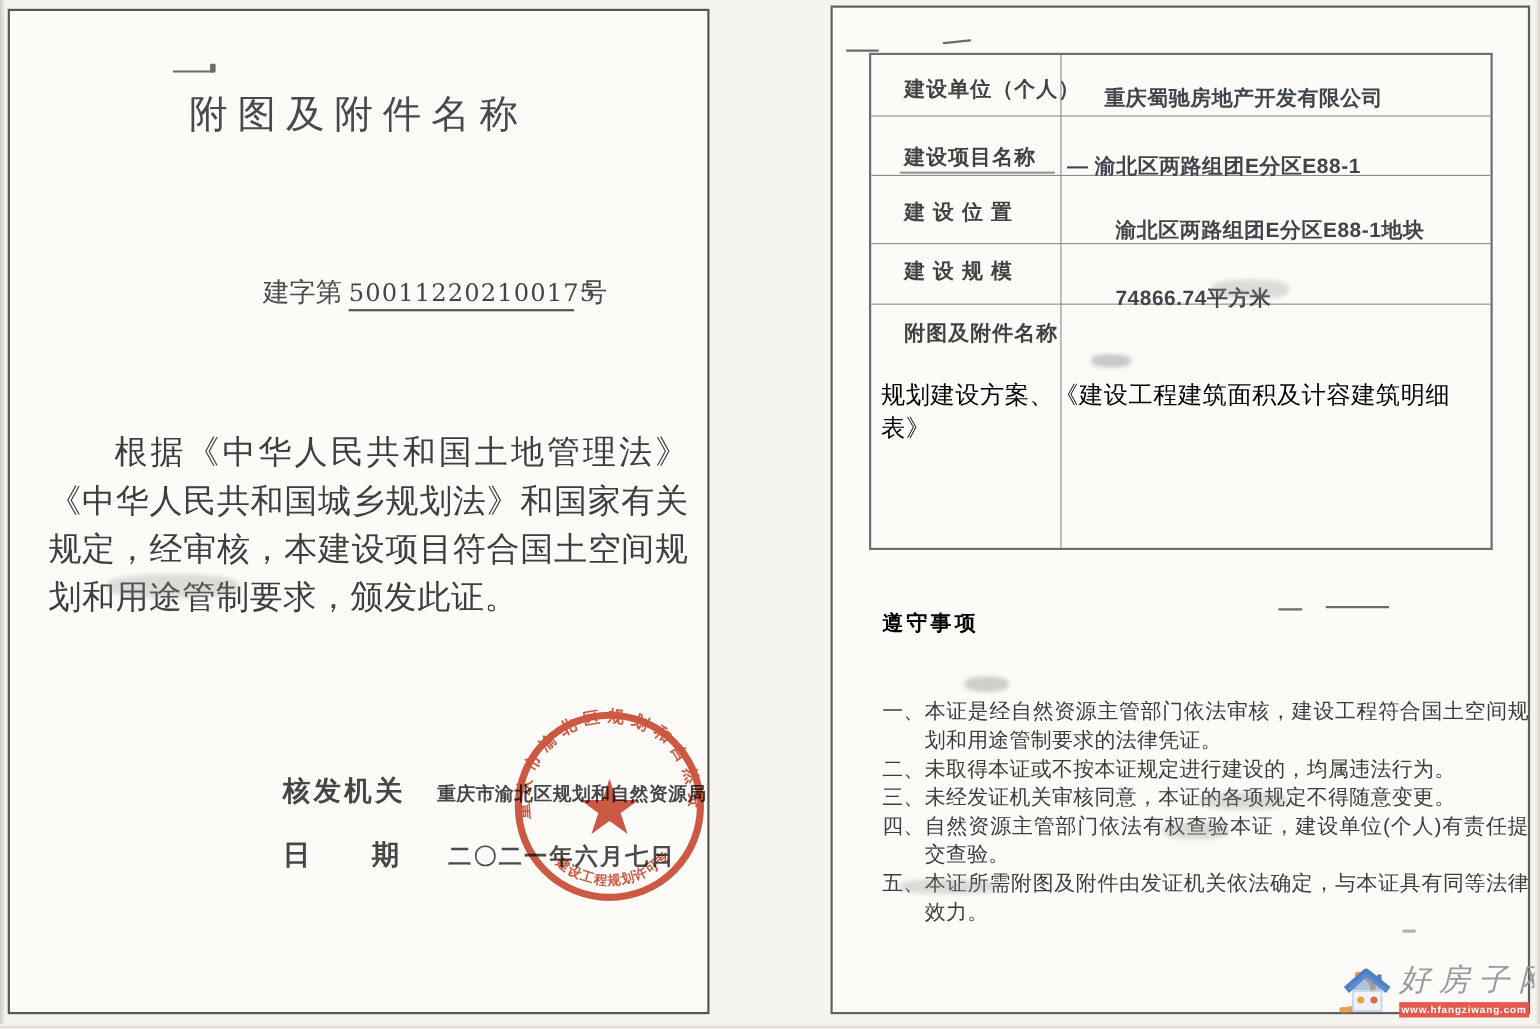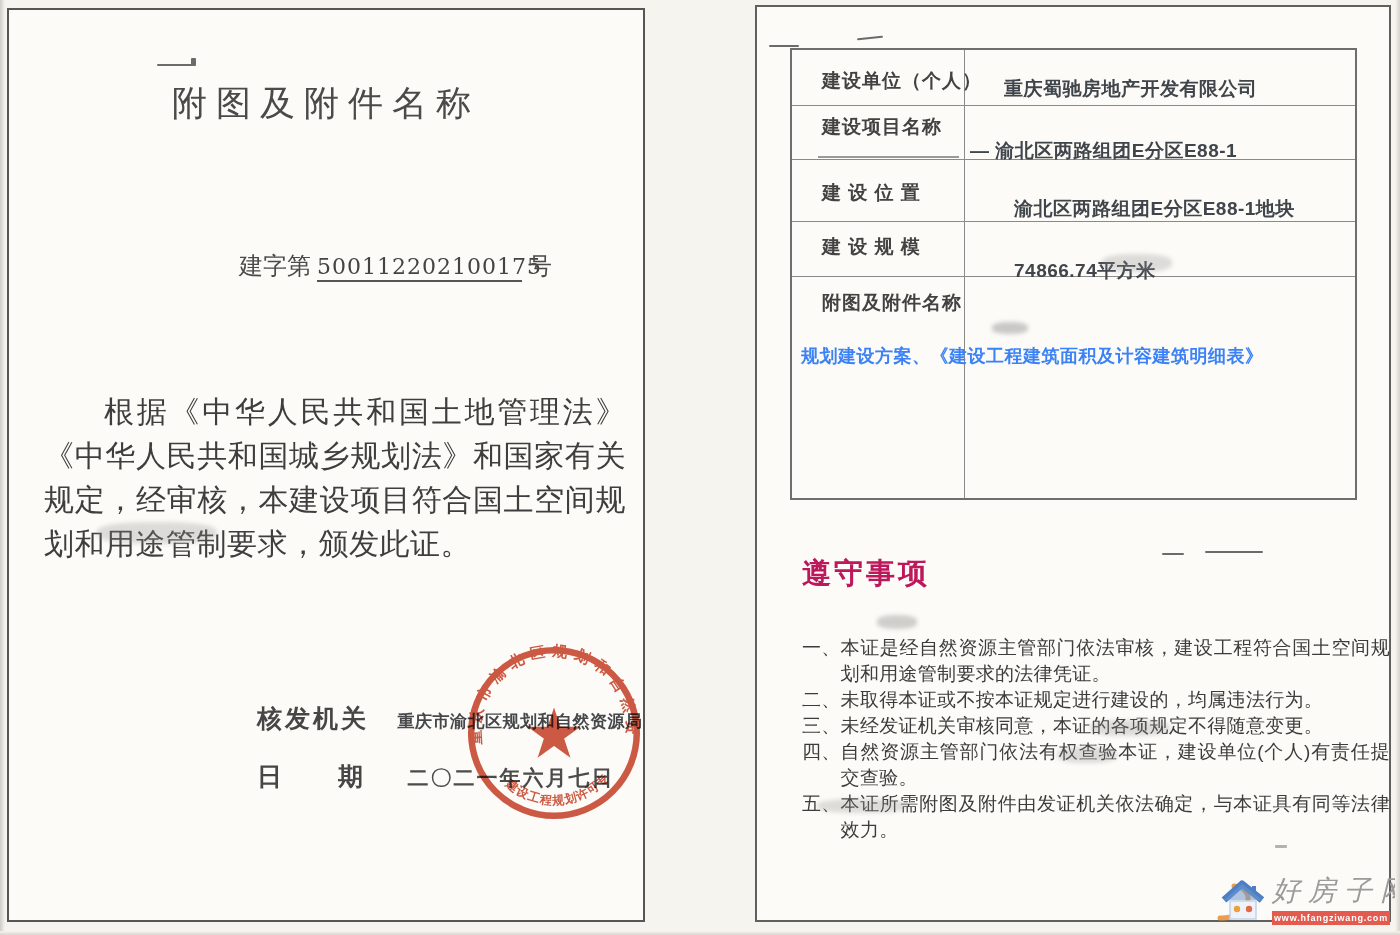--- a/index.html
+++ b/index.html
@@ -41,23 +41,23 @@
   .seal .ring{fill:none;stroke:#c8432b;stroke-width:7;}
   .seal text{fill:#c8432b;font-weight:700;}
 
   
   .info-table{position:absolute;left:33px;top:41px;width:567px;height:452px;border:2px solid #6e6e6e;}
   .hline{position:absolute;left:0;width:100%;height:0;border-top:1.5px solid #8a8a8a;}
   .vline{position:absolute;top:0;height:100%;width:0;left:172px;border-left:1.5px solid #8a8a8a;}
   .cell-label{position:absolute;left:30px;font-size:19px;font-weight:700;color:#424242;letter-spacing:1px;white-space:nowrap;}
   .cell-value{position:absolute;font-size:19px;font-weight:700;color:#40454c;letter-spacing:.5px;white-space:nowrap;}
   .label-underline{position:absolute;left:26px;top:106px;width:141px;height:2px;background:#9a9a9a;}
-  .attach-line{position:absolute;left:9px;top:294px;width:550px;font-size:18px;font-weight:700;color:#3b82f6;letter-spacing:.5px;}
+  .attach-line{position:absolute;left:9px;top:294px;width:550px;font-size:22px;font-weight:400;color:#000000;letter-spacing:.5px;}
 
-  .notice-heading{position:absolute;left:45px;top:547px;font-size:29px;font-weight:700;letter-spacing:3px;color:#be185d;text-align:center;}
+  .notice-heading{position:absolute;left:45px;top:547px;font-size:19px;font-weight:700;letter-spacing:3px;color:#000000;text-align:center;}
   .notice-list{position:absolute;left:45px;top:628px;width:588px;}
   .notice-item{display:flex;line-height:26px;font-size:19px;letter-spacing:.3px;color:#3c3c3c;font-weight:500;}
   .notice-marker{flex:0 0 38px;}
   .notice-text{flex:1;text-align:justify;}
 
   
   .pen{position:absolute;background:#6b6b6b;border-radius:1px;}
   .smudge{position:absolute;background:#8c8c8c;opacity:.28;filter:blur(2px);border-radius:40%;}
 
   
@@ -117,21 +117,21 @@
     <div class="info-table">
       <div class="vline"></div>
       <div class="hline" style="top:55px;"></div>
       <div class="hline" style="top:109px;"></div>
       <div class="hline" style="top:171px;"></div>
       <div class="hline" style="top:226px;"></div>
 
       <div class="cell-label" style="top:18px;">建设单位（个人）</div>
       <div class="cell-value" style="left:212px;top:26px;filter:blur(.3px);">重庆蜀驰房地产开发有限公司</div>
 
-      <div class="cell-label" style="top:64px;">建设项目名称</div>
+      <div class="cell-label" style="top:80px;">建设项目名称</div>
       <div class="label-underline"></div>
       <div class="cell-value" style="left:178px;top:88px;">— 渝北区两路组团E分区E88-1</div>
 
       <div class="cell-label" style="top:130px;">建 设 位 置</div>
       <div class="cell-value" style="left:222px;top:146px;">渝北区两路组团E分区E88-1地块</div>
 
       <div class="cell-label" style="top:184px;">建 设 规 模</div>
       <div class="cell-value" style="left:222px;top:208px;filter:blur(.4px);">74866.74平方米</div>
       <div class="smudge" style="left:310px;top:204px;width:70px;height:18px;"></div>
 

